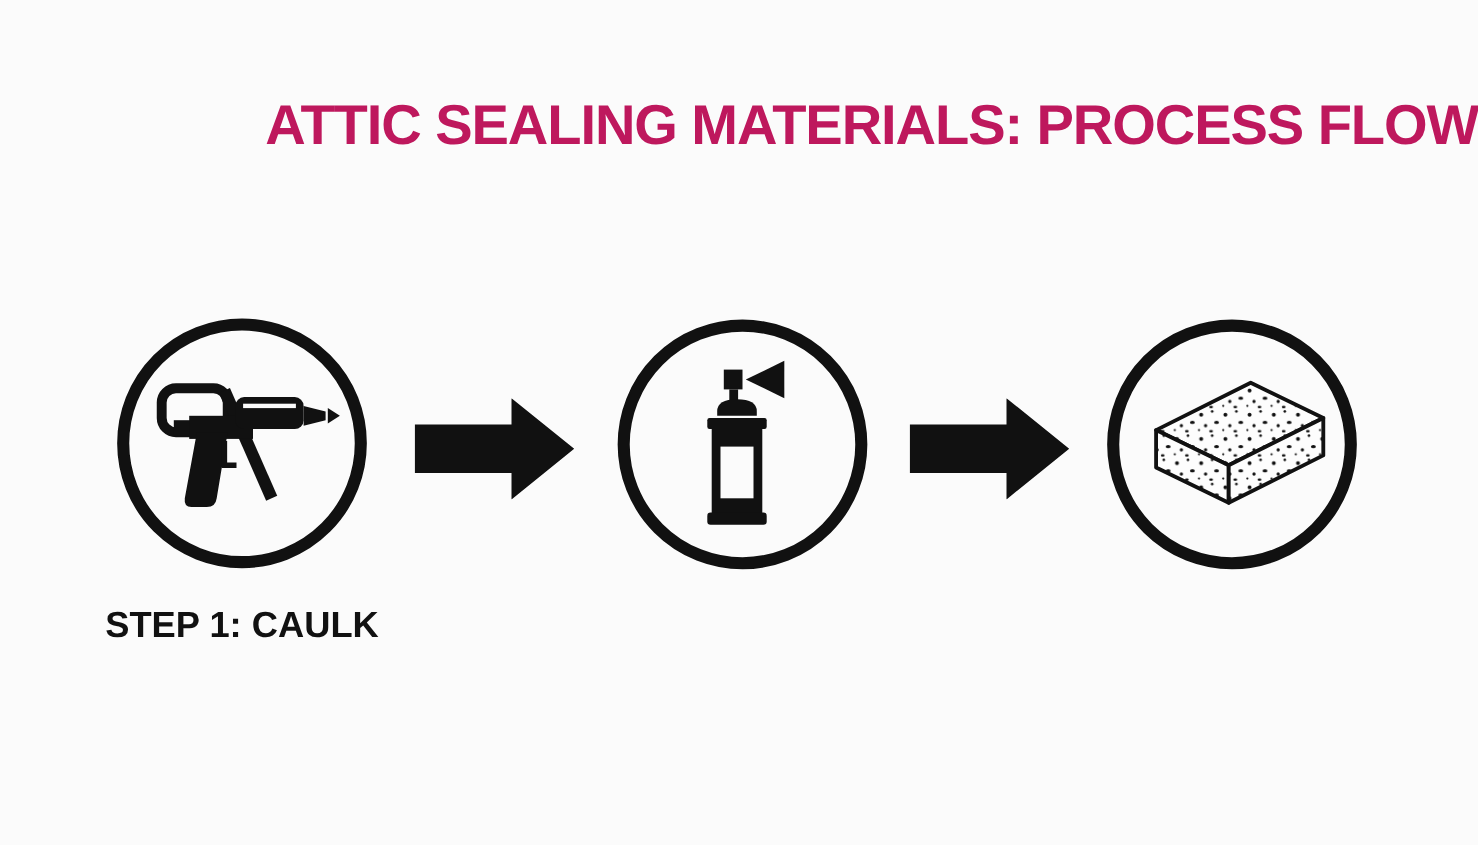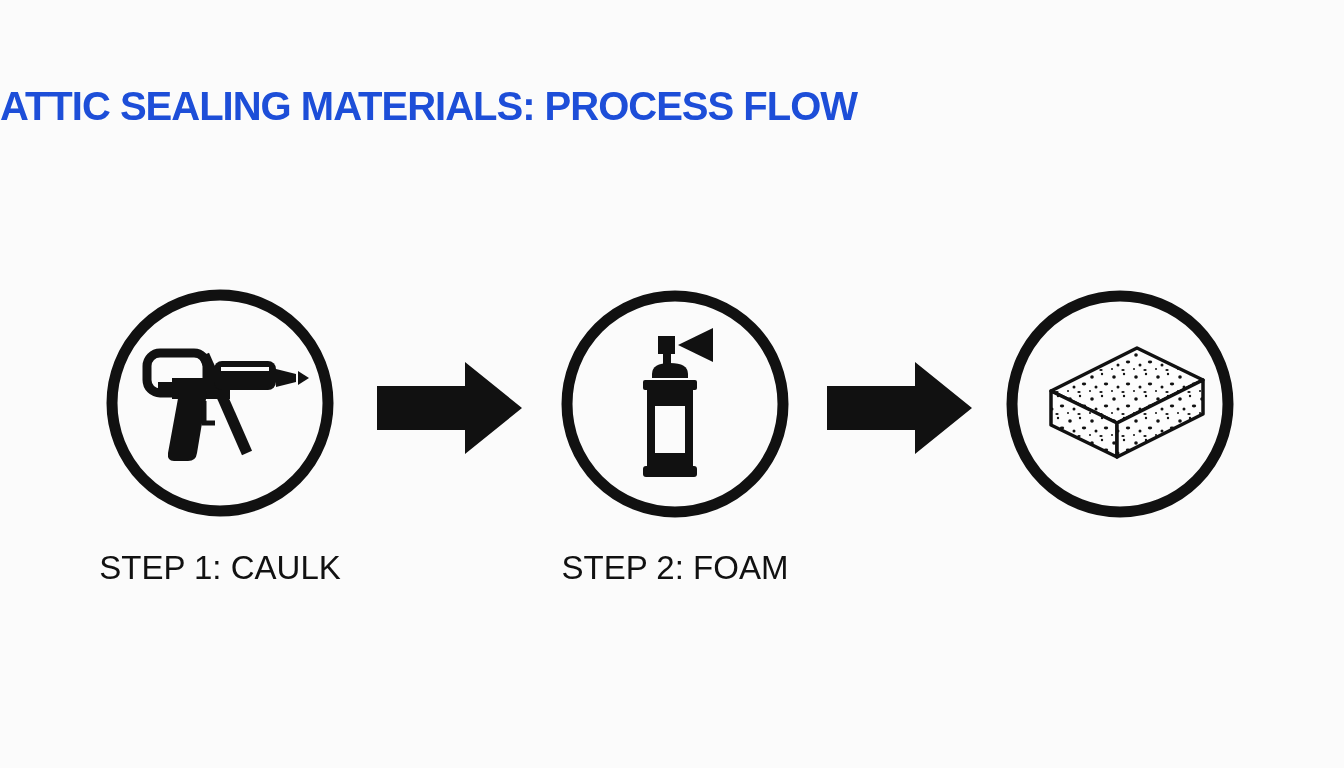--- a/index.html
+++ b/index.html
@@ -9,25 +9,25 @@
     position: relative;
     background: #fbfbfb;
     color: #111111;
   }
   .stage { position: absolute; inset: 0; }
 
   .title {
     position: absolute;
     left: 0; right: 0;
     top: 84px;
-    text-align: left;
-    font-size: 40px;
+    text-align: right;
+    font-size: 51px;
     font-weight: 800;
     letter-spacing: -1px;
-    color: #1d4ed8;
+    color: #be185d;
     white-space: nowrap;
   }
 
   .step-icon {
     position: absolute;
     width: 240px;
     height: 240px;
   }
   .step-icon svg { display: block; width: 100%; height: 100%; }
 
@@ -37,21 +37,21 @@
     height: 92px;
   }
   .arrow svg { display: block; width: 100%; height: 100%; }
 
   .step-label {
     position: absolute;
     top: 549px;
     width: 380px;
     text-align: center;
     font-size: 33px;
-    font-weight: 400;
+    font-weight: 700;
     letter-spacing: 0;
     color: #111111;
     white-space: nowrap;
   }
   #label-1 { left: 30px; }
   #label-2 { left: 485px; }
   #label-3 { left: 930px; }
 
   #icon-1 { left: 100px; top: 283px; }
   #icon-2 { left: 555px; top: 284px; }
@@ -141,15 +141,14 @@
 
       <polygon points="137,64 203,96 117,139 51,107" fill="url(#speck)" stroke="#111111" stroke-width="3.5" stroke-linejoin="round"></polygon>
 
       <polygon points="51,107 117,139 117,173 51,141" fill="url(#speck)" stroke="#111111" stroke-width="3.5" stroke-linejoin="round"></polygon>
 
       <polygon points="117,139 203,96 203,130 117,173" fill="url(#speck)" stroke="#111111" stroke-width="3.5" stroke-linejoin="round"></polygon>
     </svg>
   </div>
 
   <div class="step-label" id="label-1">STEP 1: CAULK</div>
-  <div class="step-label" id="label-2">STEP 2: FOAM</div>
 
 </div>
 
 </body></html>

